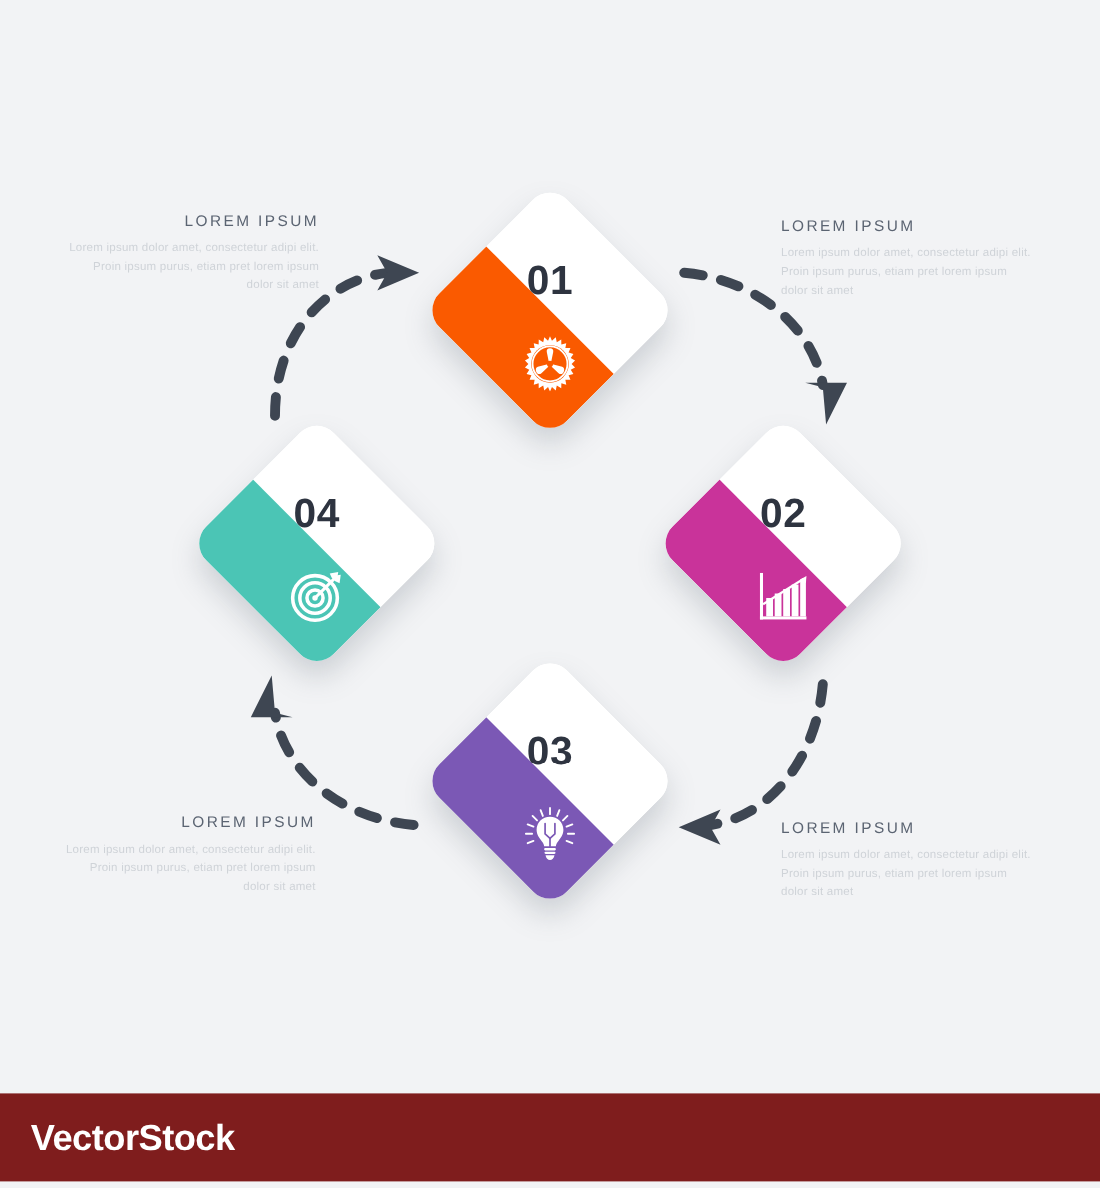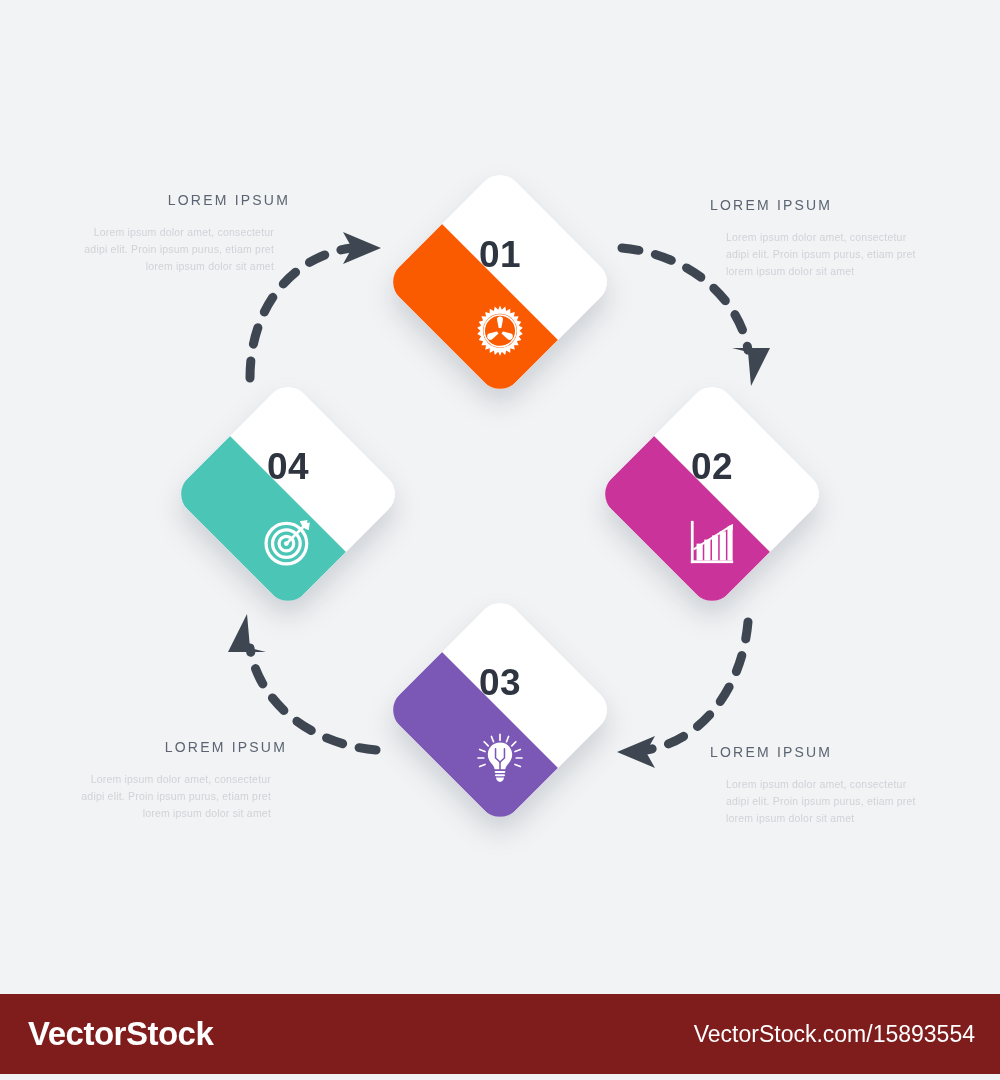--- a/index.html
+++ b/index.html
@@ -28,21 +28,21 @@
     color: #5b6472;
     font-weight: 400;
     margin: 0 0 9px 0;
     white-space: nowrap;
   }
   .txt-block .body {
     font-family: "Liberation Sans", sans-serif;
     font-size: 10.5px;
     line-height: 17px;
     color: #cfd3d8;
-    margin: 16px;
+    margin: 0;
     letter-spacing: 0.2px;
   }
 
   #txt-01 { left: 60px;  top: 192px; text-align: right; }
   #txt-02 { left: 710px; top: 197px; text-align: left; }
   #txt-03 { left: 710px; top: 744px; text-align: left; }
   #txt-04 { left: 57px;  top: 739px; text-align: right; }
 
   
   .diamond {
@@ -288,16 +288,15 @@
     <p class="body">Lorem ipsum dolor amet, consectetur adipi elit. Proin ipsum purus, etiam pret lorem ipsum dolor sit amet</p>
   </div>
 
   <div class="txt-block" id="txt-04">
     <p class="heading">LOREM IPSUM</p>
     <p class="body">Lorem ipsum dolor amet, consectetur adipi elit. Proin ipsum purus, etiam pret lorem ipsum dolor sit amet</p>
   </div>
 
   <div id="watermark">
     <div id="wm-logo">VectorStock</div>
-    <div id="wm-url">VectorStock.com/15893554</div>
   </div>
 
 </div>
 
 </body></html>

